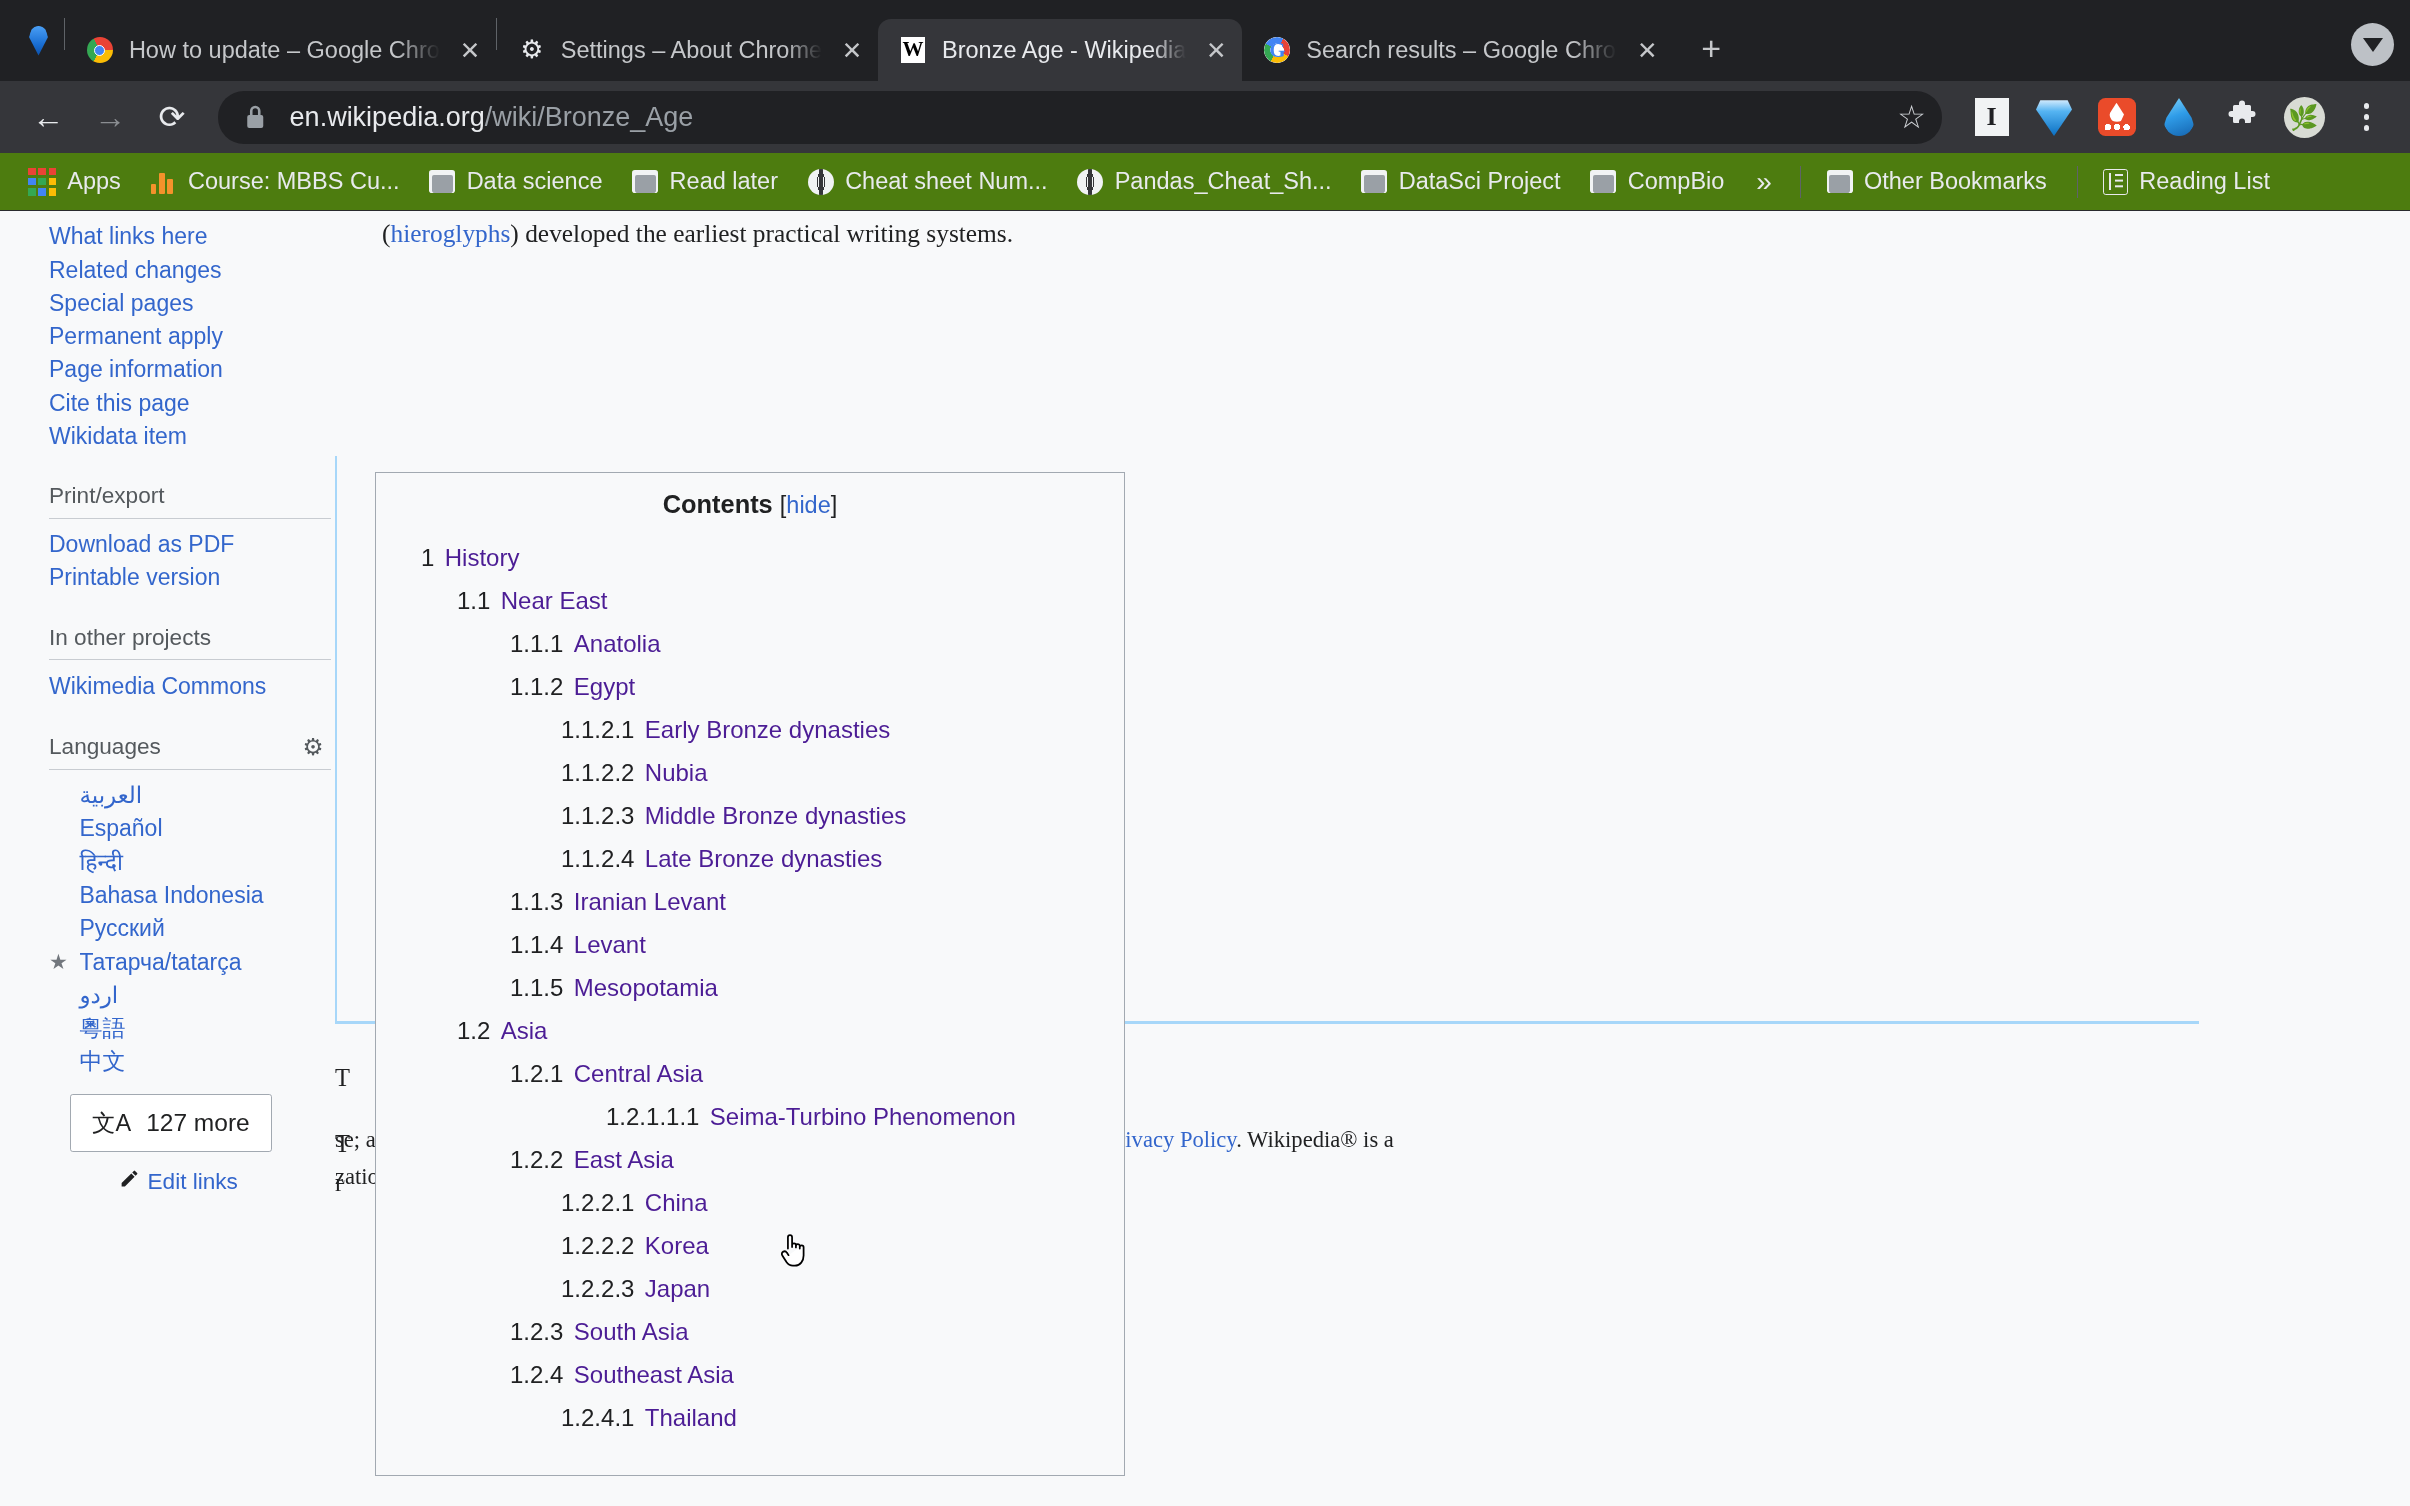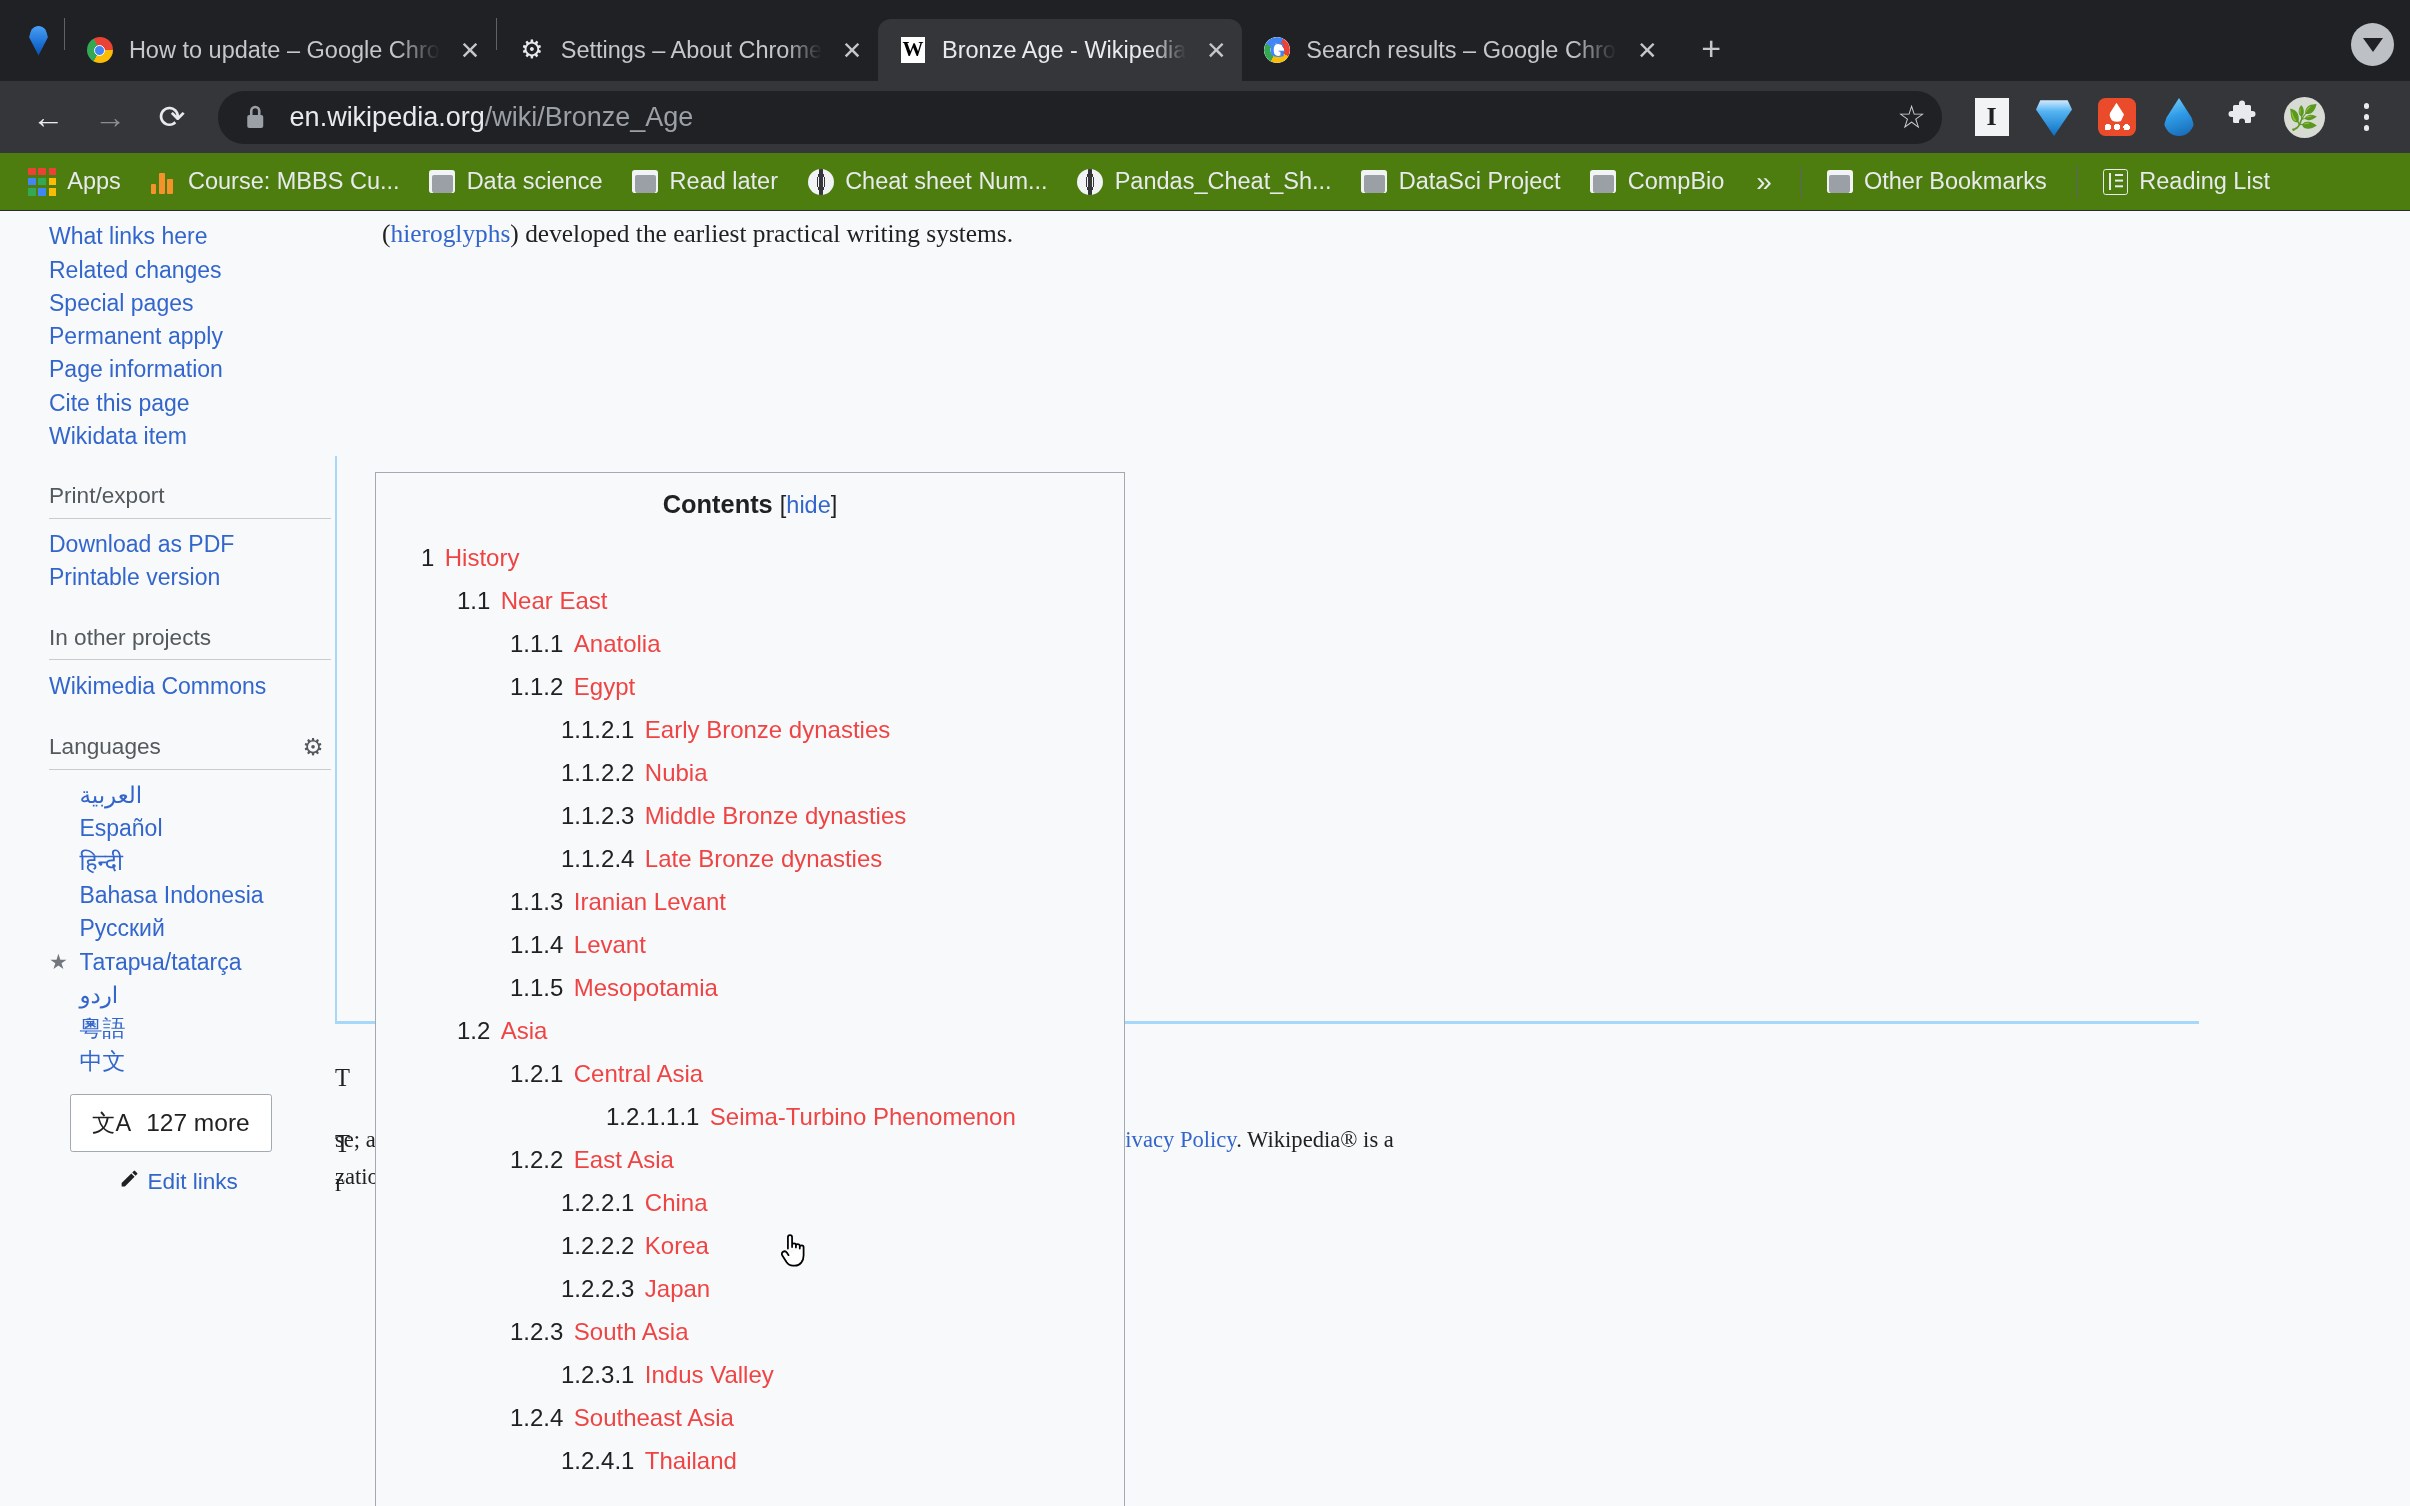--- a/index.html
+++ b/index.html
@@ -381,21 +381,21 @@
   }
   .toc-title .hide {
     font-weight: 400;
     font-size: 23.5px;
     color: #202122;
   }
   .toc-title .hide a { color:#3366cc; text-decoration:none; }
   .toc ul { list-style: none; }
   .toc li { margin: 0 0 15px 0; white-space: nowrap; }
   .toc .num { color: #202122; margin-right: 10.4px; }
-  .toc a { color: #ef4444; text-decoration: none; }
+  .toc a { color: #4c1d95; text-decoration: none; }
   .lv1 { padding-left: 13px; }
   .lv2 { padding-left: 49px; }
   .lv3 { padding-left: 102px; }
   .lv4 { padding-left: 153px; }
   .lv5 { padding-left: 198px; }
 
   
   .cursor {
     position: absolute;
     left: 778px; top: 1020px;
@@ -760,21 +760,20 @@
         <li class="lv3"><span class="num">1.1.4</span><a href="#">Levant</a></li>
         <li class="lv3"><span class="num">1.1.5</span><a href="#">Mesopotamia</a></li>
         <li class="lv2"><span class="num">1.2</span><a href="#">Asia</a></li>
         <li class="lv3"><span class="num">1.2.1</span><a href="#">Central Asia</a></li>
         <li class="lv5"><span class="num">1.2.1.1.1</span><a href="#">Seima-Turbino Phenomenon</a></li>
         <li class="lv3"><span class="num">1.2.2</span><a href="#">East Asia</a></li>
         <li class="lv4"><span class="num">1.2.2.1</span><a href="#">China</a></li>
         <li class="lv4"><span class="num">1.2.2.2</span><a href="#">Korea</a></li>
         <li class="lv4"><span class="num">1.2.2.3</span><a href="#">Japan</a></li>
         <li class="lv3"><span class="num">1.2.3</span><a href="#">South Asia</a></li>
-        <li class="lv4"><span class="num">1.2.3.1</span><a href="#">Indus Valley</a></li>
         <li class="lv3"><span class="num">1.2.4</span><a href="#">Southeast Asia</a></li>
         <li class="lv4"><span class="num">1.2.4.1</span><a href="#">Thailand</a></li>
 
       </ul>
     </div>
 
     <div class="right-col">
       
 
       

